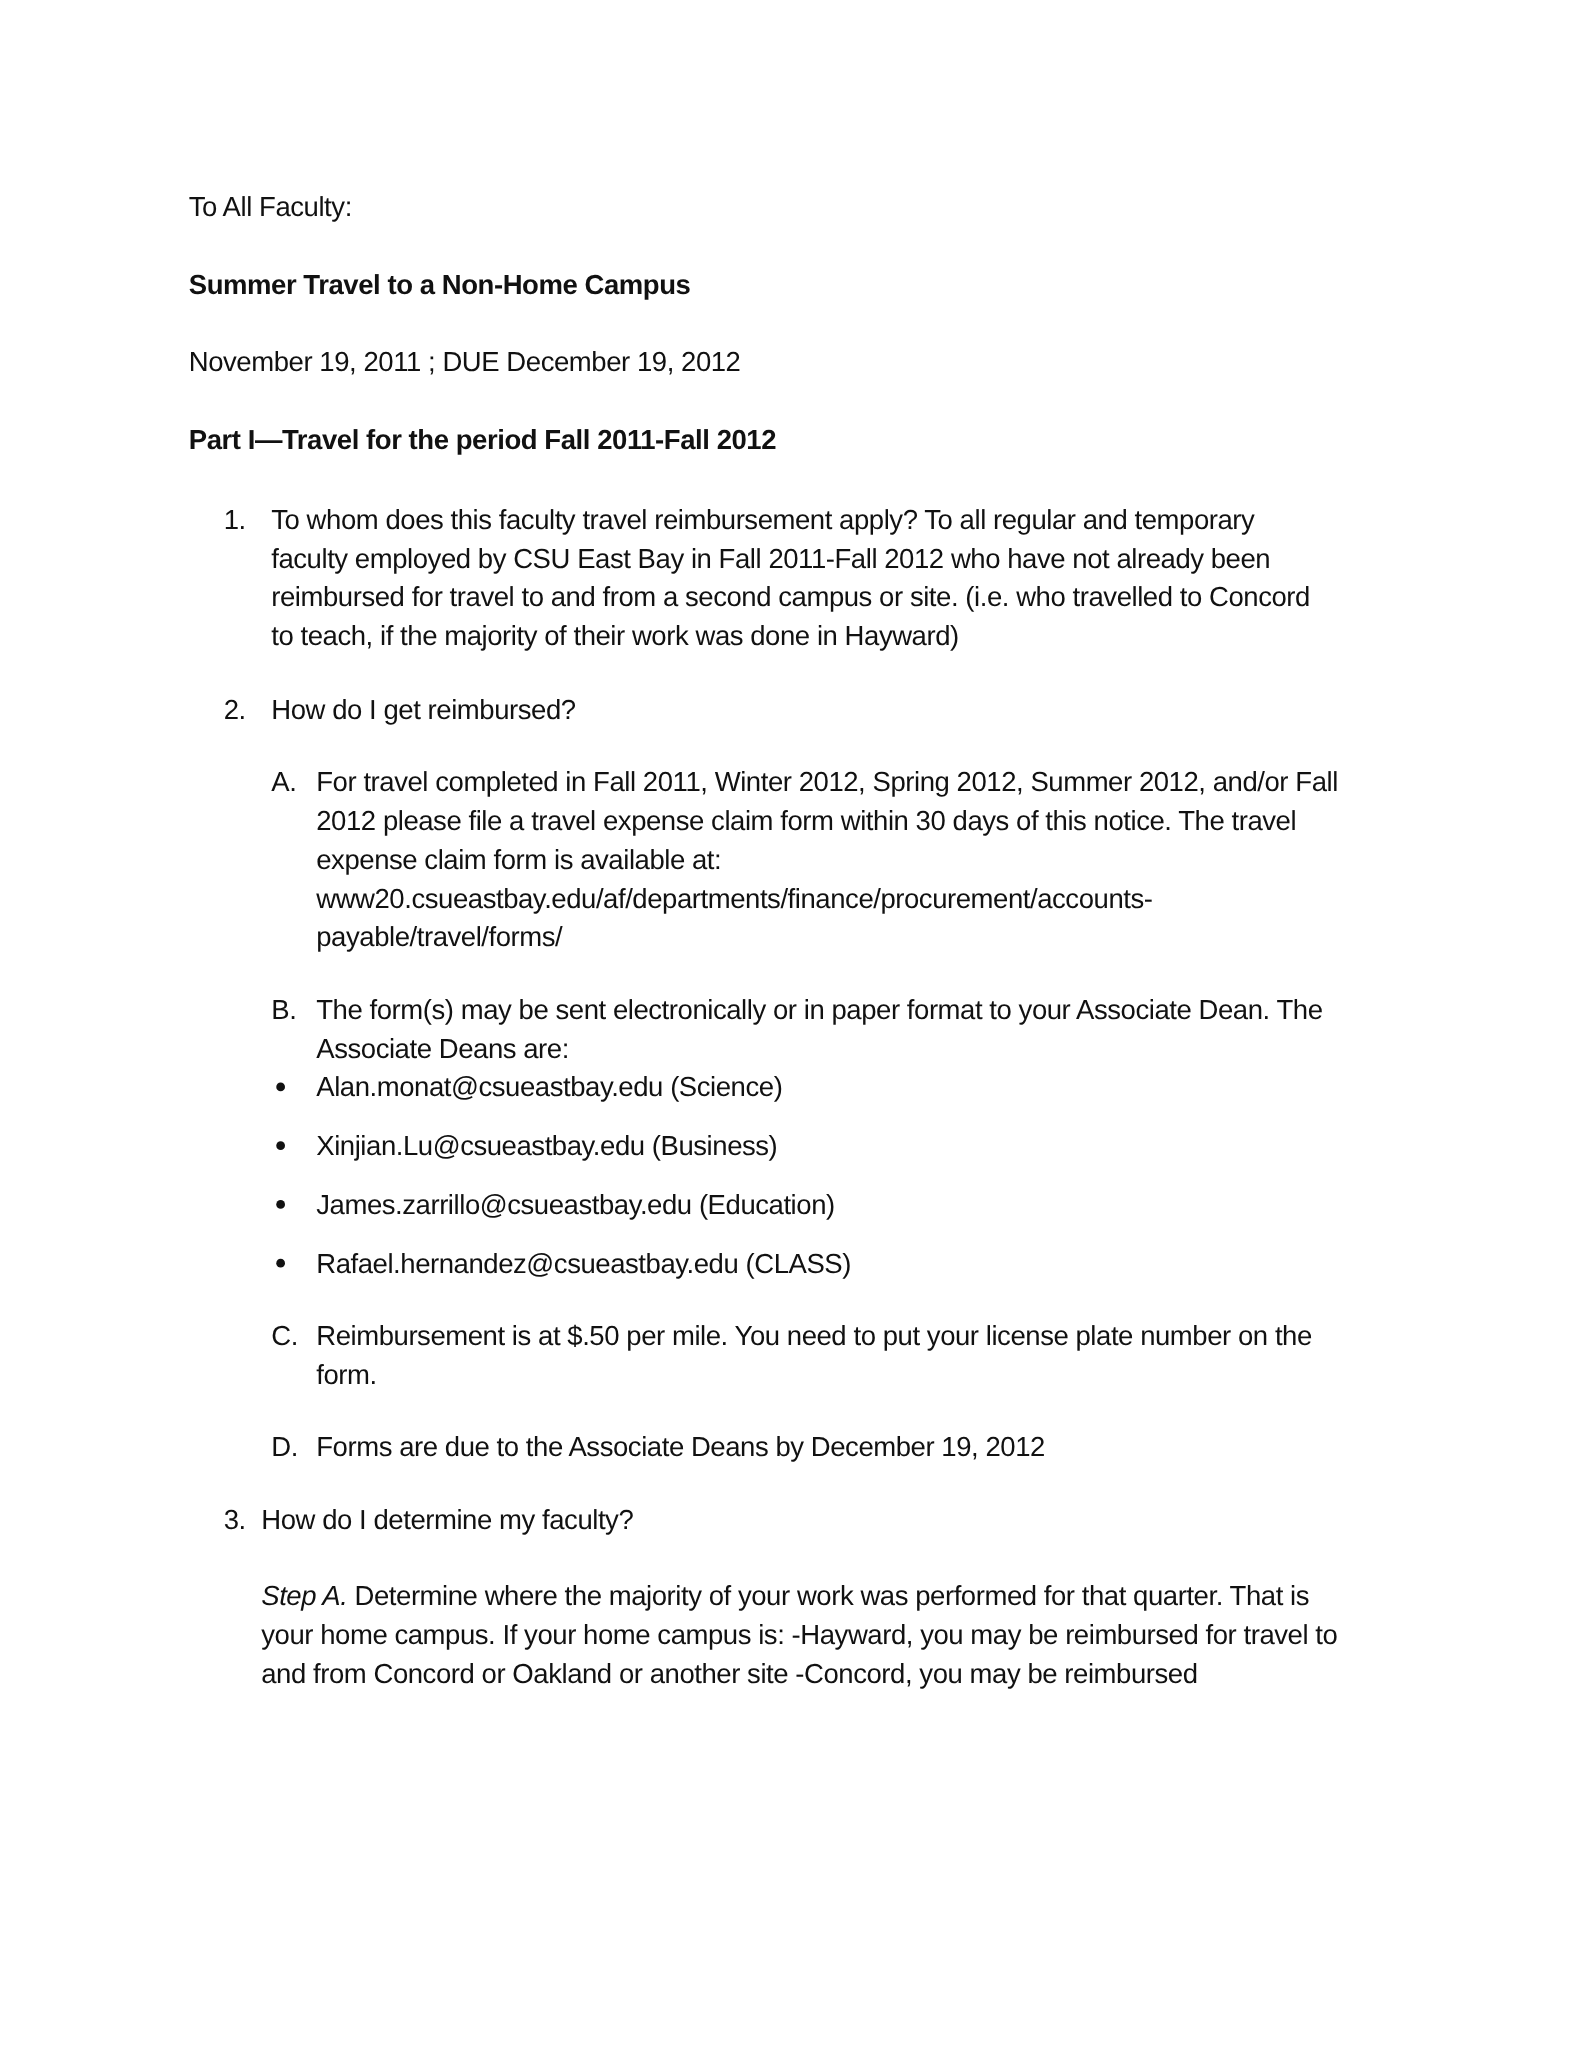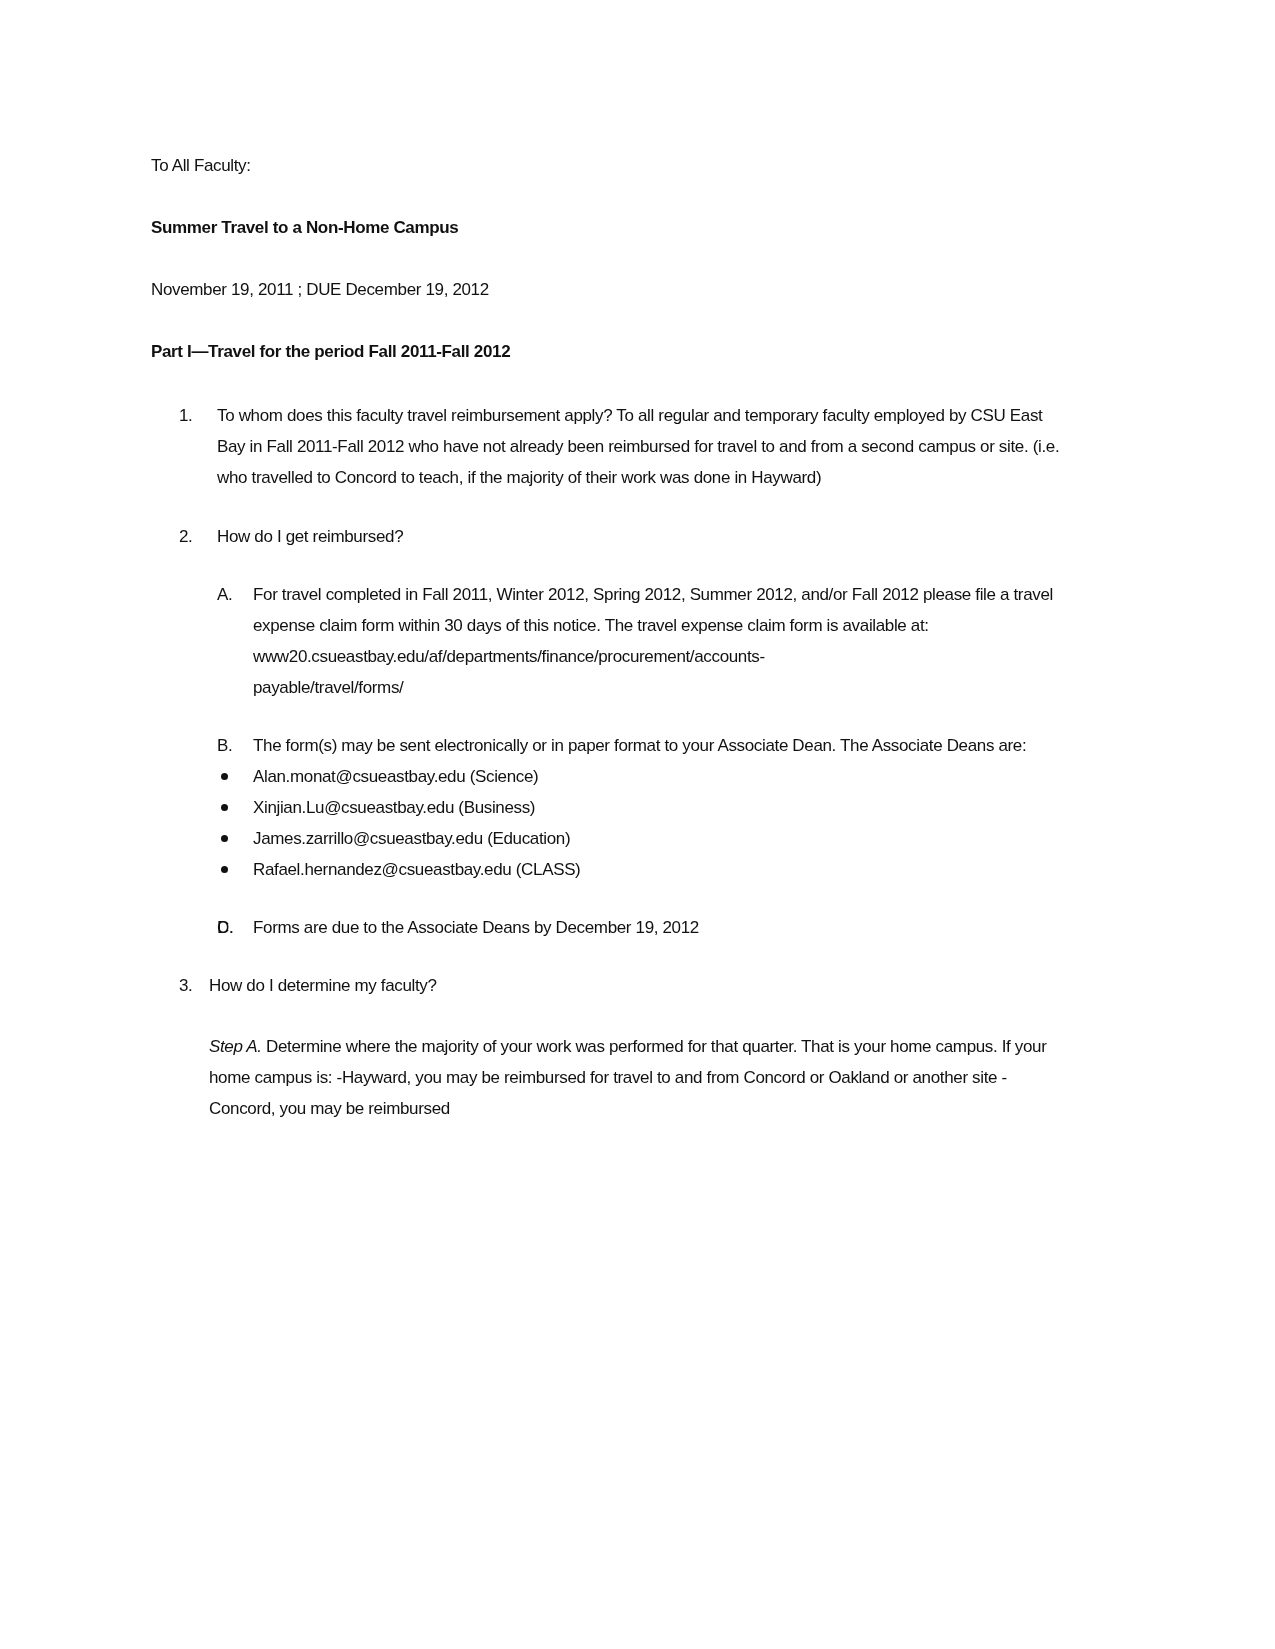--- a/index.html
+++ b/index.html
@@ -9,39 +9,39 @@
       position: relative;
       overflow: hidden;
       font-family: "Liberation Sans", sans-serif;
       color: #111111;
     }
     .page {
       position: absolute;
       left: 151px;
       top: 150px;
       width: 960px;
-      font-size: 17px;
+      font-size: 22px;
       line-height: 31px;
       letter-spacing: -0.35px;
     }
     .para { margin: 0; }
     .gap-31 { margin-top: 31px; }
     .bold { font-weight: bold; }
     .italic { font-style: italic; }
 
     .num-item { position: relative; padding-left: 66px; }
     .num-item .marker { position: absolute; left: 28px; top: 0; }
 
     .num-item3 { position: relative; padding-left: 58px; }
     .num-item3 .marker { position: absolute; left: 28px; top: 0; }
 
     .letter-item { position: relative; padding-left: 102px; }
     .letter-item .marker { position: absolute; left: 66px; top: 0; }
 
-    .bullet-item { position: relative; padding-left: 102px; }
+    .bullet-item { position: relative; padding-left: 102px; margin-top: 16px; }
     .bullet-item .marker {
       position: absolute; left: 70px; top: 12px;
       width: 7px; height: 7px; border-radius: 50%; background: #111111;
     }
 
     .step-para { padding-left: 58px; }
     .url { word-break: break-all; }
   </style>
 </head>
 <body>
@@ -93,20 +93,21 @@
       <span>James.zarrillo@csueastbay.edu (Education)</span>
     </div>
     <div class="bullet-item">
       <span class="marker"></span>
       <span>Rafael.hernandez@csueastbay.edu (CLASS)</span>
     </div>
   </div>
 
   <div class="letter-item" style="margin-top: 27px; width: 840px;">
     <span class="marker">C.</span>
+    <div>Reimbursement is at $.50 per mile.  You need to put your license plate number on the form.</div>
   </div>
 
   <div class="letter-item" style="margin-top: 27px;">
     <span class="marker">D.</span>
     <div>Forms are due to the Associate Deans by December 19, 2012</div>
   </div>
 
   <div class="num-item3" style="margin-top: 27px;">
     <span class="marker">3.</span>
     <span>How do I determine my faculty?</span>

